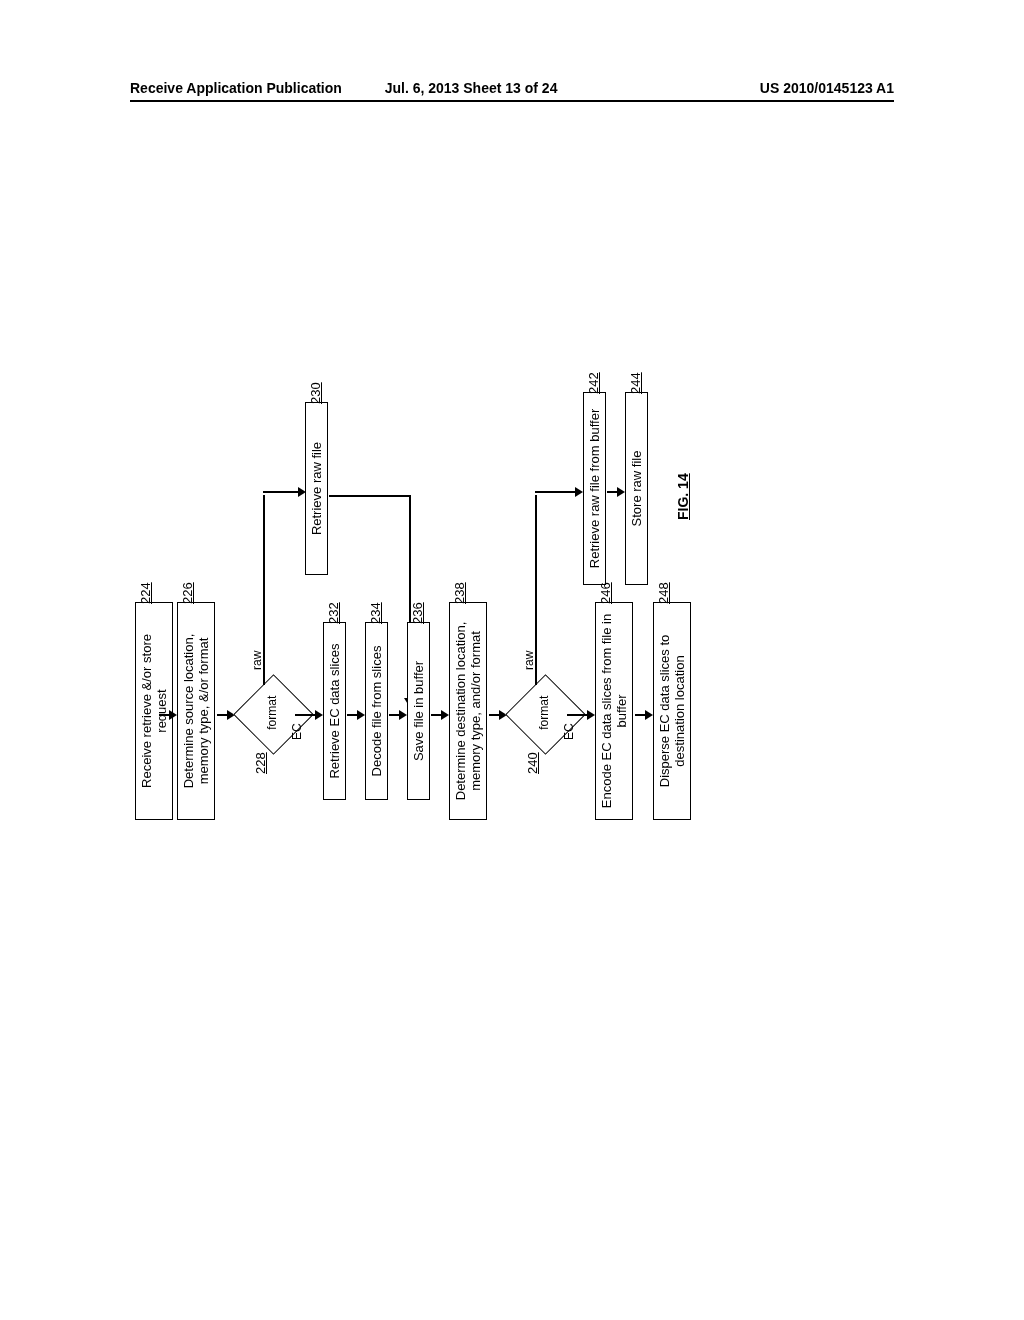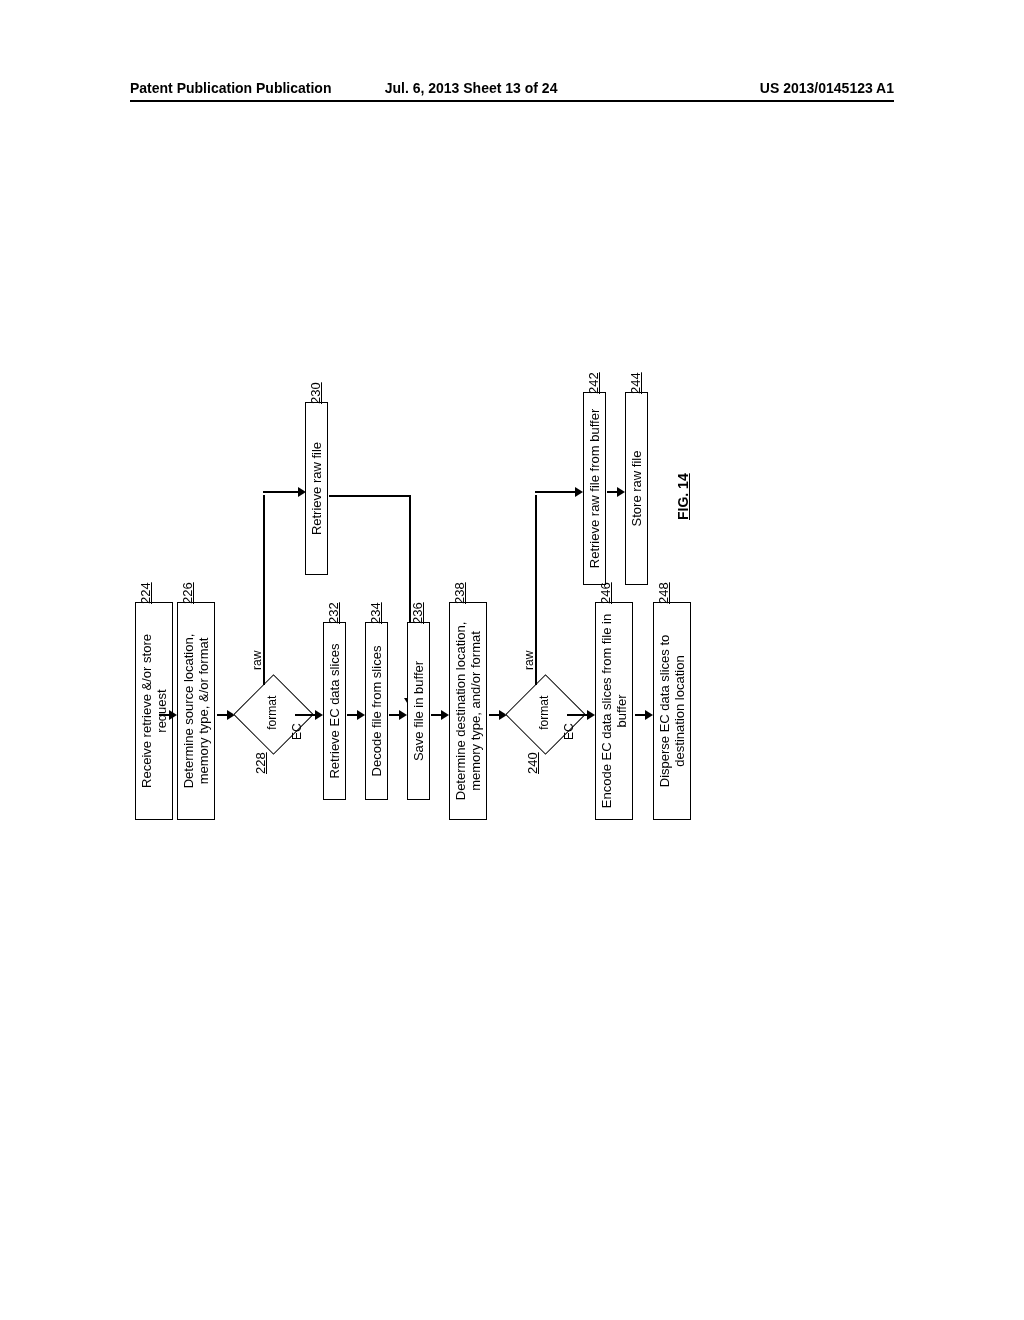--- a/index.html
+++ b/index.html
@@ -99,23 +99,23 @@
     font-size: 14px;
     text-decoration: underline;
     position: absolute;
   }
 </style>
 </head>
 <body>
 
 <div class="page">
   <div class="header">
-    <div class="left">Patent Publication Publication</div>
+    <div class="left">Receive Application Publication</div>
     <div class="center">Jul. 6, 2013  Sheet 13 of 24</div>
-    <div class="right">US 2013/0145123 A1</div>
+    <div class="right">US 2010/0145123 A1</div>
   </div>
 
   <div class="diagram">
 
     <div class="abs" style="top:0;left:115px;">
       <div class="box" style="width:200px;">
         <span>Receive retrieve &amp;/or store request</span>
       </div>
       <span class="ref" style="top:3px;left:210px;">224</span>
     </div>

